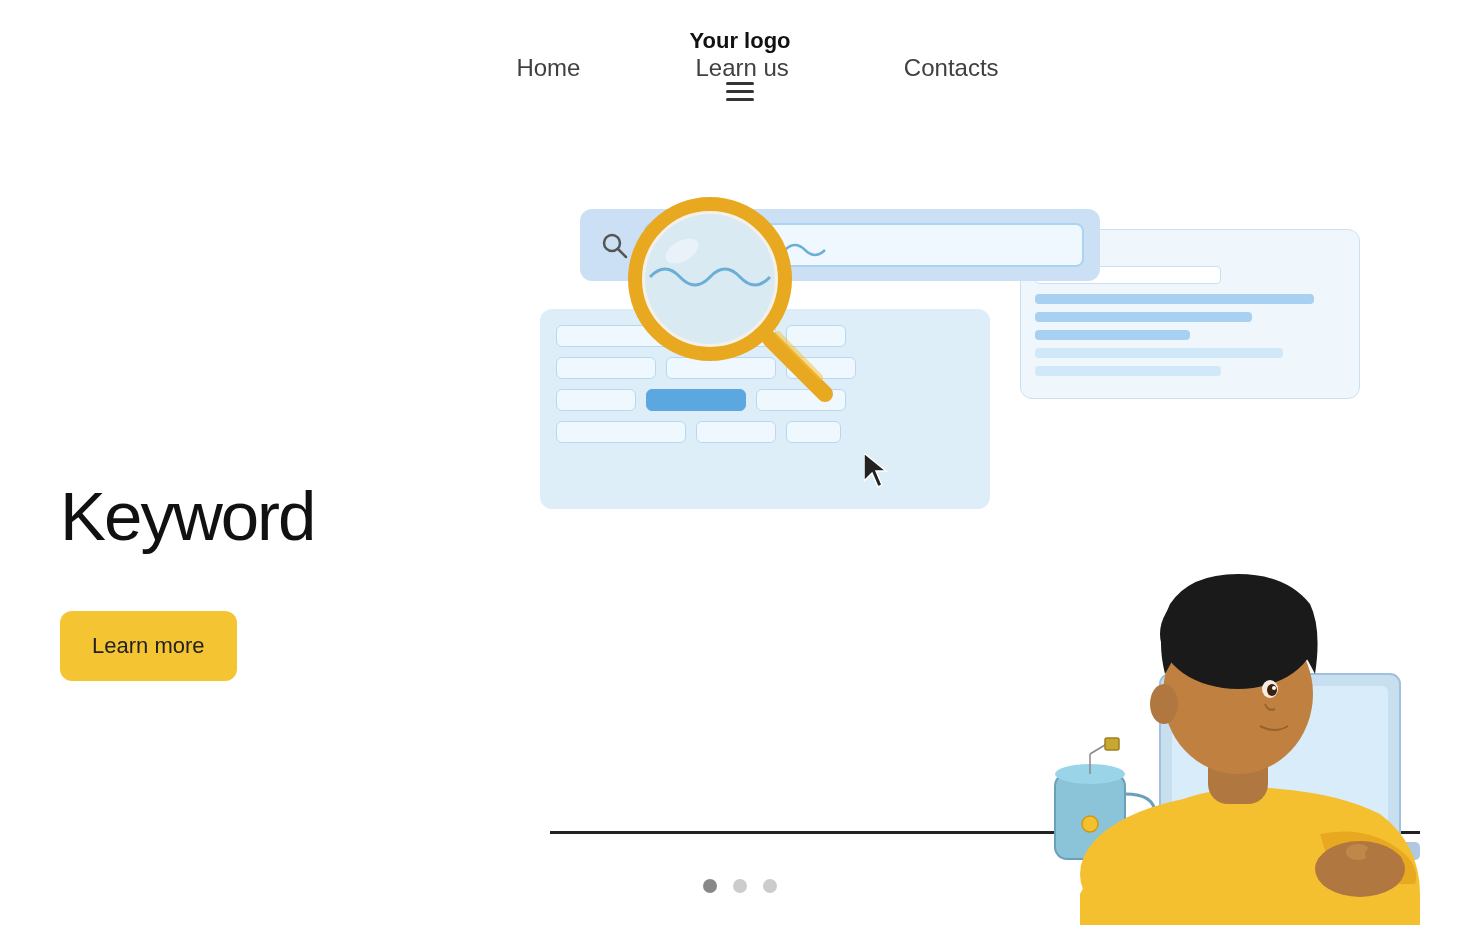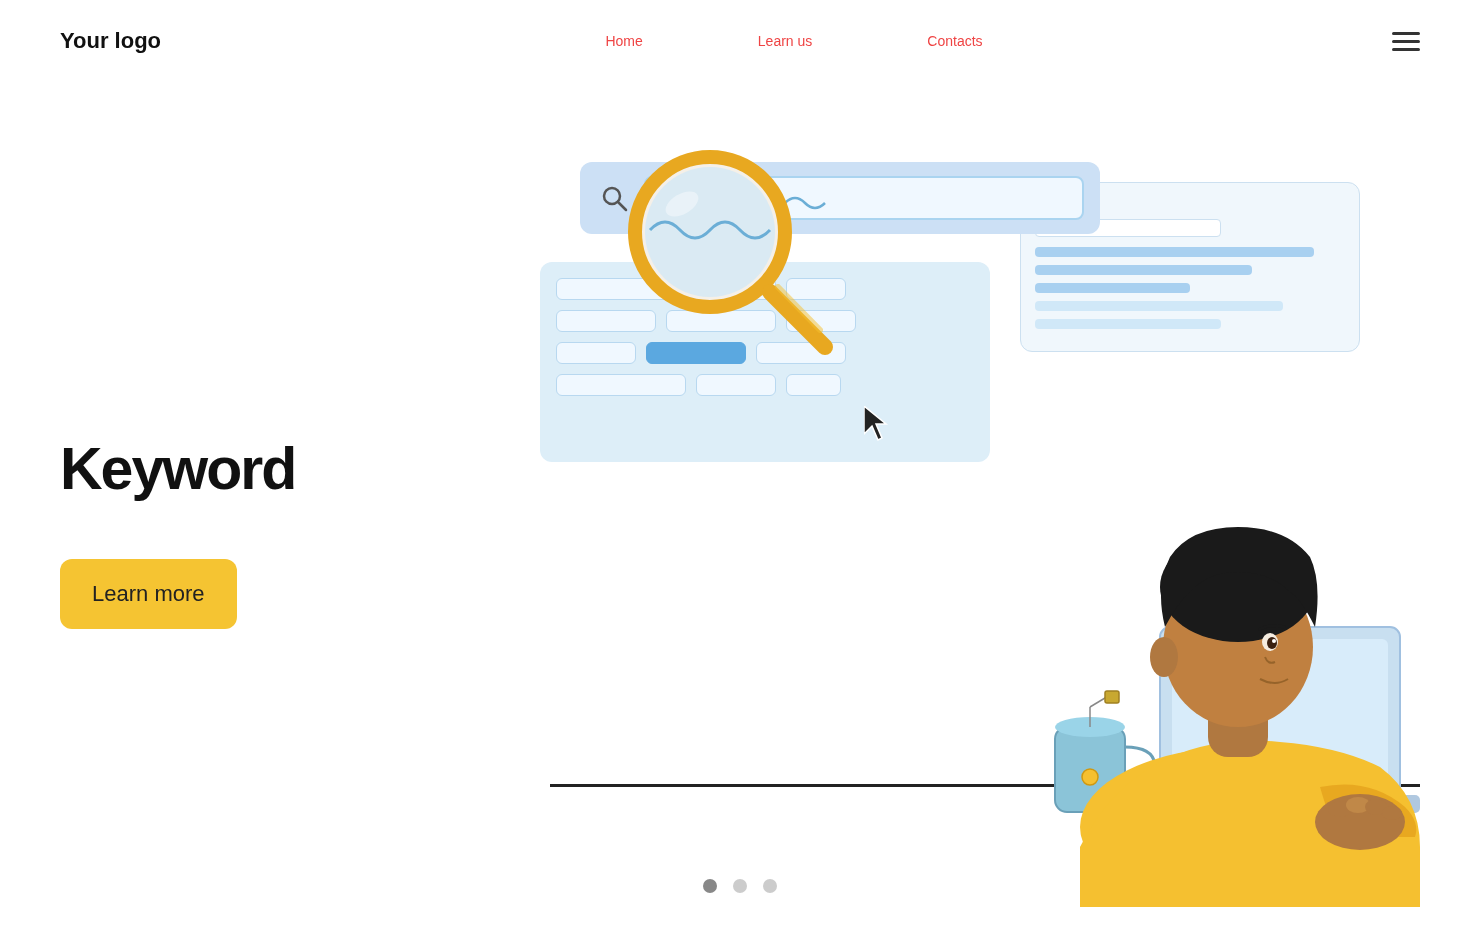--- a/index.html
+++ b/index.html
@@ -13,37 +13,38 @@
     }
 
     
     header {
       display: flex;
       align-items: center;
       justify-content: space-between;
       padding: 28px 60px;
       position: relative;
       z-index: 10;
+      flex-direction: column;
     }
 
     .logo {
       font-size: 22px;
       font-weight: 700;
       color: #111;
     }
 
     nav {
       display: flex;
       align-items: center;
       gap: 80px;
     }
 
     .nav-link {
-      font-size: 14px;
-      color: #ef4444;
+      font-size: 24px;
+      color: #404040;
       text-decoration: none;
       cursor: pointer;
       margin-left: 35px;
     }
 
     .hamburger {
       display: flex;
       flex-direction: column;
       gap: 5px;
       cursor: pointer;
@@ -65,22 +66,22 @@
       height: calc(925px - 100px);
     }
 
     .hero-text {
       flex: 0 0 auto;
       width: 460px;
       padding-top: 40px;
     }
 
     .hero-title {
-      font-size: 59px;
-      font-weight: 700;
+      font-size: 69px;
+      font-weight: 400;
       color: #111;
       line-height: 1.0;
       letter-spacing: -2px;
     }
 
     .learn-more-btn {
       margin-top: 60px;
       background: #F5C432;
       border: none;
       border-radius: 12px;

